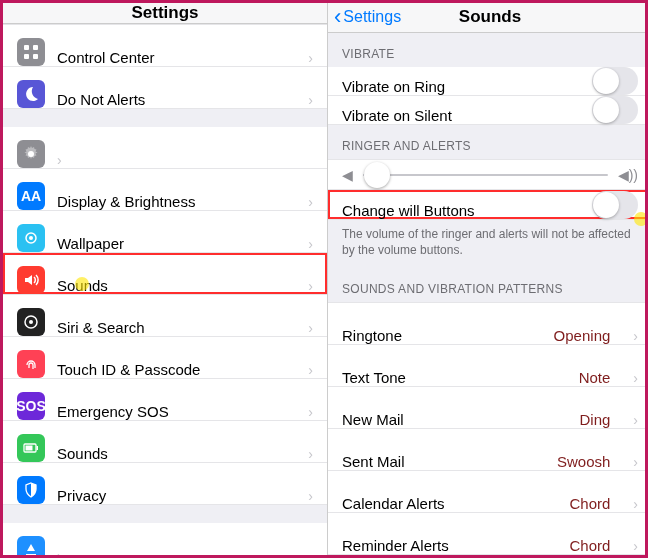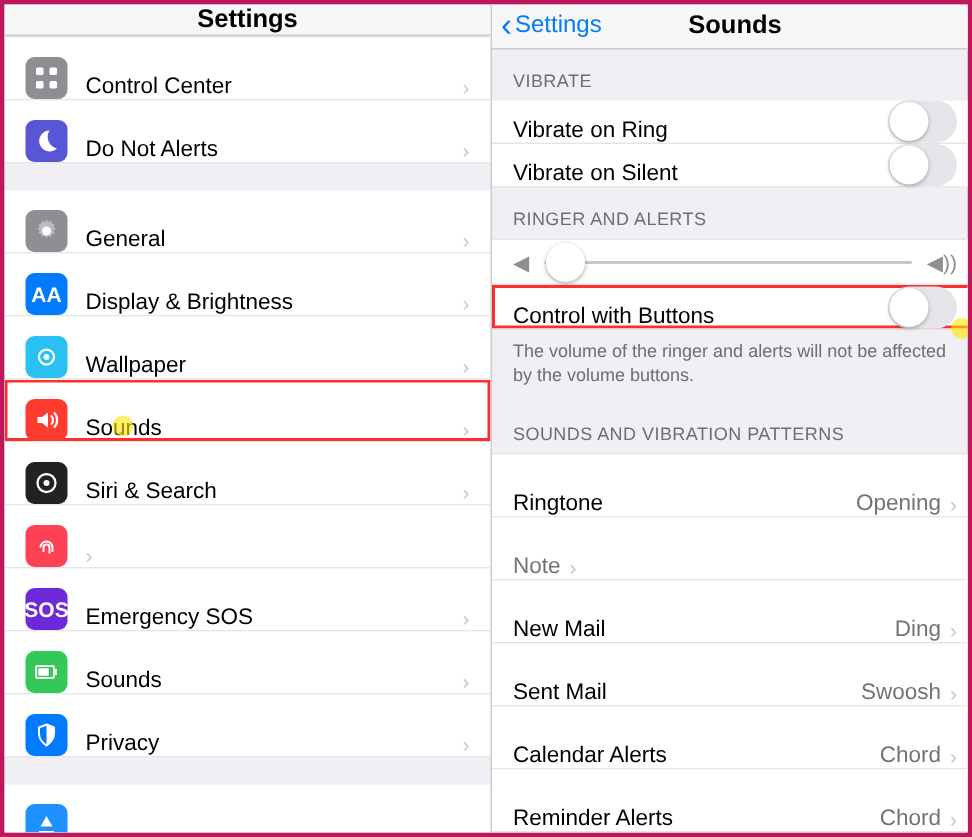--- a/index.html
+++ b/index.html
@@ -8,21 +8,21 @@
 .pane:first-child{border-right:1px solid #ccc}
 .navbar{height:42px;background:#f7f7f8;border-bottom:1px solid #ccc;display:flex;align-items:center;justify-content:center;position:relative;font-size:17px;font-weight:600}
 .navbar .back{position:absolute;left:6px;color:#007aff;font-weight:400;display:flex;align-items:center;font-size:16px}
 .navbar .back .chev{font-size:22px;line-height:1;margin-right:2px}
 .section-header{font-size:12px;color:#6d6d72;padding:14px 14px 6px;letter-spacing:.3px}
 .section-footer{font-size:12px;color:#6d6d72;padding:6px 14px 10px;line-height:1.35}
 .row{background:#fff;height:41px;display:flex;align-items:flex-end;padding:0 14px;border-bottom:1px solid #e5e5e8;position:relative;font-size:15px}
 .row:first-of-type{border-top:1px solid #e5e5e8}
 .row .icon{width:28px;height:28px;border-radius:6px;margin-right:12px;display:flex;align-items:center;justify-content:center;color:#fff;font-size:14px;font-weight:700;flex-shrink:0}
 .row .label{flex:1}
-.row .val{color:#737373;margin-right:6px;font-size:15px}
+.row .val{color:#7f1d1d;margin-right:23px;font-size:15px}
 .row .chev{color:#c7c7cc;font-size:14px}
 .gap{height:18px}
 .highlight{box-shadow:inset 0 0 0 2px #ff2d2d}
 .cursor{position:absolute;width:14px;height:14px;border-radius:50%;background:rgba(255,230,0,.6);pointer-events:none}
 .toggle{width:46px;height:28px;border-radius:14px;background:#e5e5ea;position:relative;flex-shrink:0}
 .toggle .knob{position:absolute;top:1px;left:1px;width:26px;height:26px;border-radius:50%;background:#fff;box-shadow:0 1px 3px rgba(0,0,0,.3)}
 .slider-row{background:#fff;height:42px;display:flex;align-items:center;padding:0 14px;border-bottom:1px solid #e5e5e8;border-top:1px solid #e5e5e8}
 .slider-row .spk{color:#8e8e93;font-size:14px}
 .slider-track{flex:1;height:2px;background:#c7c7cc;margin:0 10px;position:relative;border-radius:1px}
 .slider-knob{position:absolute;left:6%;top:50%;transform:translate(-50%,-50%);width:26px;height:26px;border-radius:50%;background:#fff;box-shadow:0 1px 3px rgba(0,0,0,.35)}
@@ -61,21 +61,20 @@
           <span class="chev">›</span>
         </div>
         <div class="gap"></div>
         <div class="row">
           <div class="icon i-gray">
             <svg viewBox="0 0 16 16">
               <circle cx="8" cy="8" r="3"></circle>
               <path d="M8 0l1 2 2-1 .5 2 2 .5-1 2 2 1-2 1 1 2-2 .5-.5 2-2-1-1 2-1-2-2 1-.5-2-2-.5 1-2-2-1 2-1-1-2 2-.5.5-2 2 1z" fill-opacity=".4"></path>
             </svg>
           </div>
-          <span class="label">General</span>
           <span class="chev">›</span>
         </div>
         <div class="row">
           <div class="icon i-blueA">AA</div>
           <span class="label">Display &amp; Brightness</span>
           <span class="chev">›</span>
         </div>
         <div class="row">
           <div class="icon i-cyan">
             <svg viewBox="0 0 16 16">
@@ -106,20 +105,21 @@
           </div>
           <span class="label">Siri &amp; Search</span>
           <span class="chev">›</span>
         </div>
         <div class="row">
           <div class="icon i-lock">
             <svg viewBox="0 0 16 16">
               <path d="M4 9a4 4 0 0 1 8 0v3M6 12v-3a2 2 0 0 1 4 0v4" fill="none" stroke="#fff" stroke-width="1.3"></path>
             </svg>
           </div>
+          <span class="label">Touch ID &amp; Passcode</span>
           <span class="chev">›</span>
         </div>
         <div class="row">
           <div class="icon i-sos">SOS</div>
           <span class="label">Emergency SOS</span>
           <span class="chev">›</span>
         </div>
         <div class="row">
           <div class="icon i-green">
             <svg viewBox="0 0 16 16">
@@ -178,36 +178,37 @@
 
     <div class="section-header">RINGER AND ALERTS</div>
     <div class="slider-row">
       <span class="spk">◀︎</span>
       <div class="slider-track">
         <div class="slider-knob"></div>
       </div>
       <span class="spk">◀︎))</span>
     </div>
     <div class="row highlight" style="position:relative">
-      <span class="label">Control with Buttons</span>
+      <span class="label">Change will Buttons</span>
       <div class="toggle">
           <div class="knob"></div>
         </div>
       <div class="cursor" style="right:4px;top:22px"></div>
     </div>
     <div class="section-footer">The volume of the ringer and alerts will not be affected by the volume buttons.</div>
 
     <div class="section-header">SOUNDS AND VIBRATION PATTERNS</div>
     <div id="patterns">
         <div class="row">
           <span class="label">Ringtone</span>
           <span class="val">Opening</span>
           <span class="chev">›</span>
         </div>
         <div class="row">
+          <span class="label">Text Tone</span>
           <span class="val">Note</span>
           <span class="chev">›</span>
         </div>
         <div class="row">
           <span class="label">New Mail</span>
           <span class="val">Ding</span>
           <span class="chev">›</span>
         </div>
         <div class="row">
           <span class="label">Sent Mail</span>

